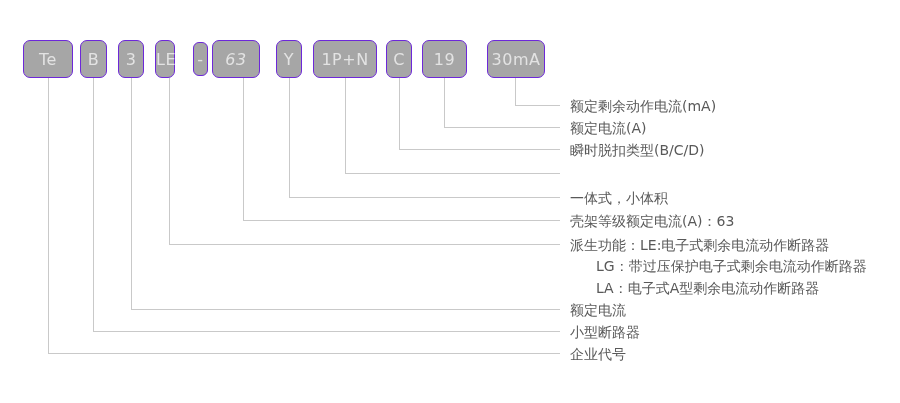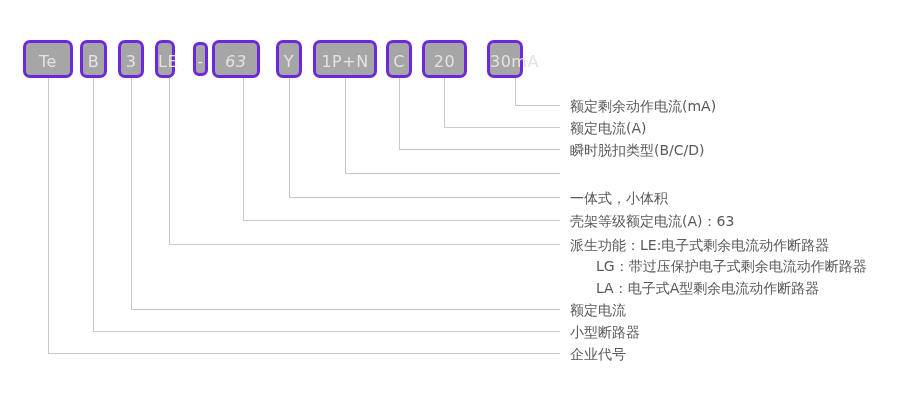--- a/index.html
+++ b/index.html
@@ -14,40 +14,40 @@
     height: 403px;
     background: #ffffff;
     overflow: hidden;
   }
   
   .code-box {
     position: absolute;
     top: 40px;
     height: 38px;
     background: #a6a6a6;
-    border: 3px solid #6d28d9;
+    border: 1px solid #6d28d9;
     border-radius: 7px;
     color: #e3e3e3;
     font-size: 16px;
     line-height: 38px;
     text-align: center;
     box-sizing: border-box;
     letter-spacing: 0.5px;
   }
   .box-te   { left: 23px;  width: 50px; }
   .box-b    { left: 80px;  width: 27px; }
   .box-3    { left: 118px; width: 26px; }
   .box-le   { left: 155px; width: 20px; }
   .box-dash { left: 193px; width: 15px; top: 42px; height: 34px; line-height: 34px; border-radius: 6px; }
   .box-63   { left: 212px; width: 48px; font-style: italic; }
   .box-y    { left: 276px; width: 26px; }
   .box-1pn  { left: 313px; width: 64px; }
   .box-c    { left: 386px; width: 26px; }
   .box-16   { left: 422px; width: 45px; }
-  .box-30ma { left: 487px; width: 36px; text-align: center; }
+  .box-30ma { left: 487px; width: 58px; text-align: center; }
 
   
   .connector {
     position: absolute;
     top: 78px;
     border-left: 1px solid #c9c9c9;
     border-bottom: 1px solid #c9c9c9;
     box-sizing: border-box;
   }
   .conn-te   { left: 48px;  width: 512px; height: 276px; }
@@ -91,21 +91,21 @@
 
   <div class="code-box box-te">Te</div>
   <div class="code-box box-b">B</div>
   <div class="code-box box-3">3</div>
   <div class="code-box box-le">LE</div>
   <div class="code-box box-dash">-</div>
   <div class="code-box box-63">63</div>
   <div class="code-box box-y">Y</div>
   <div class="code-box box-1pn">1P+N</div>
   <div class="code-box box-c">C</div>
-  <div class="code-box box-16">20</div>
+  <div class="code-box box-16">19</div>
   <div class="code-box box-30ma">30mA</div>
 
   <div class="connector conn-te"></div>
   <div class="connector conn-b"></div>
   <div class="connector conn-3"></div>
   <div class="connector conn-le"></div>
   <div class="connector conn-63"></div>
   <div class="connector conn-y"></div>
   <div class="connector conn-1pn"></div>
   <div class="connector conn-c"></div>

